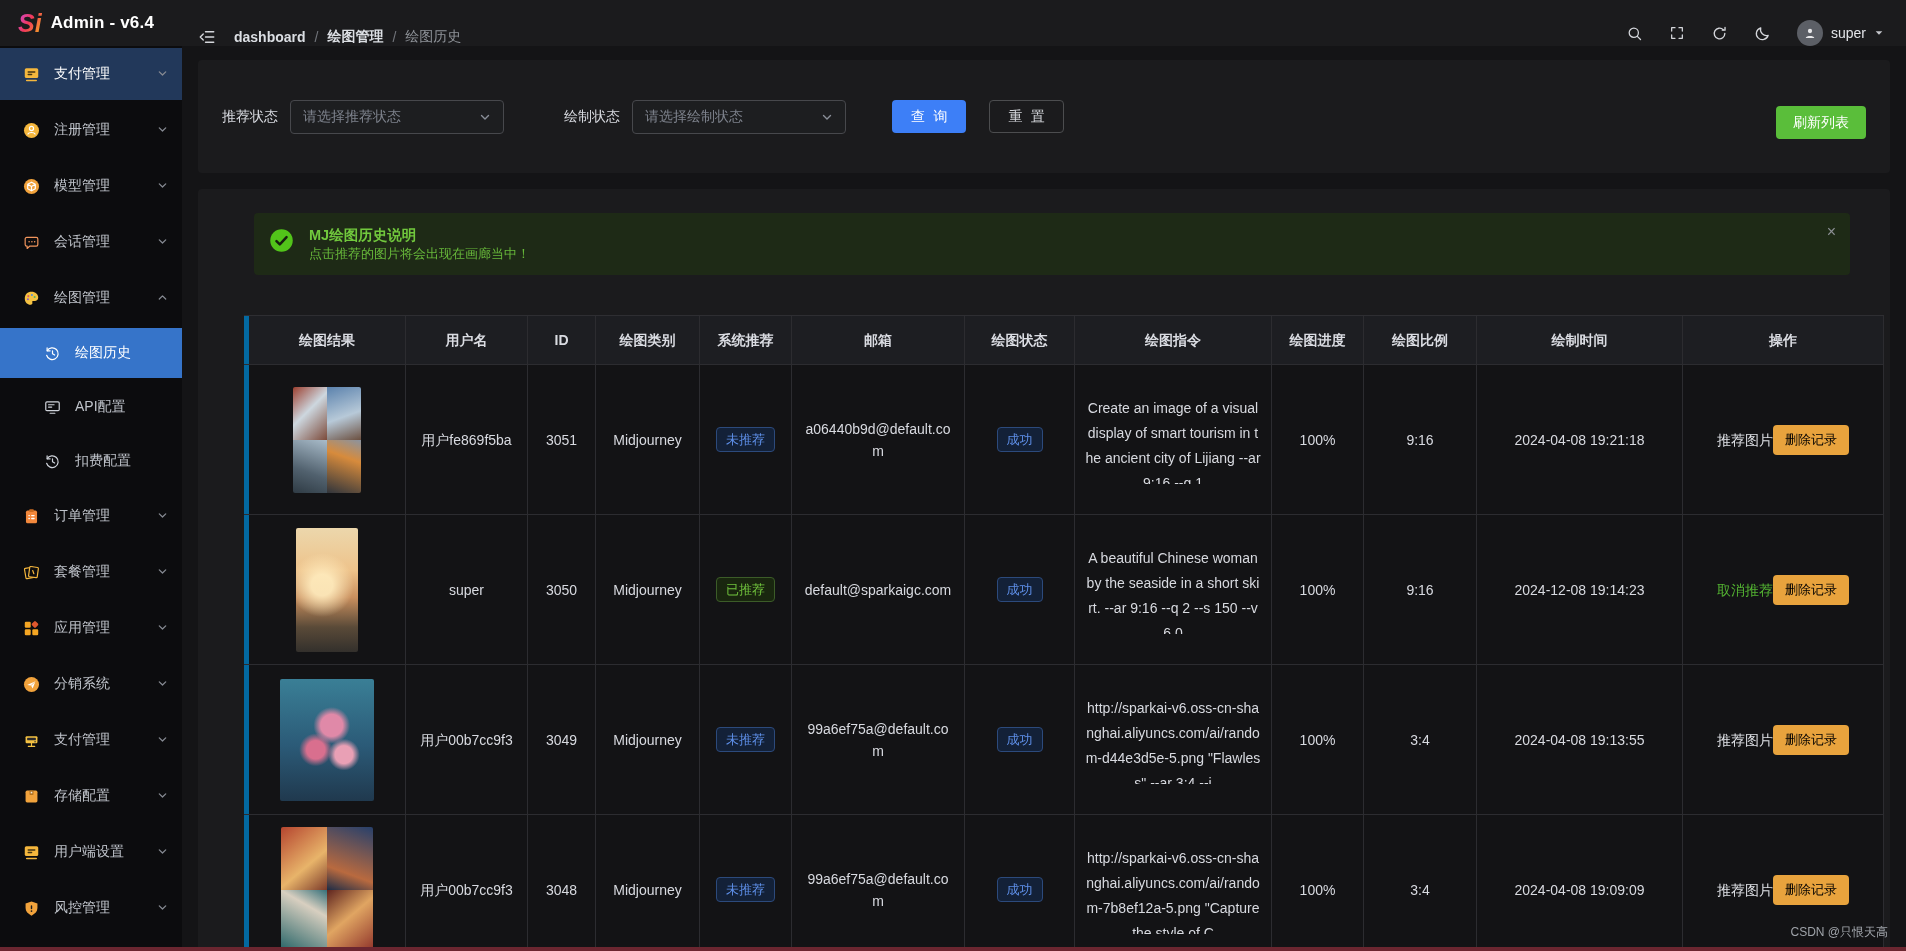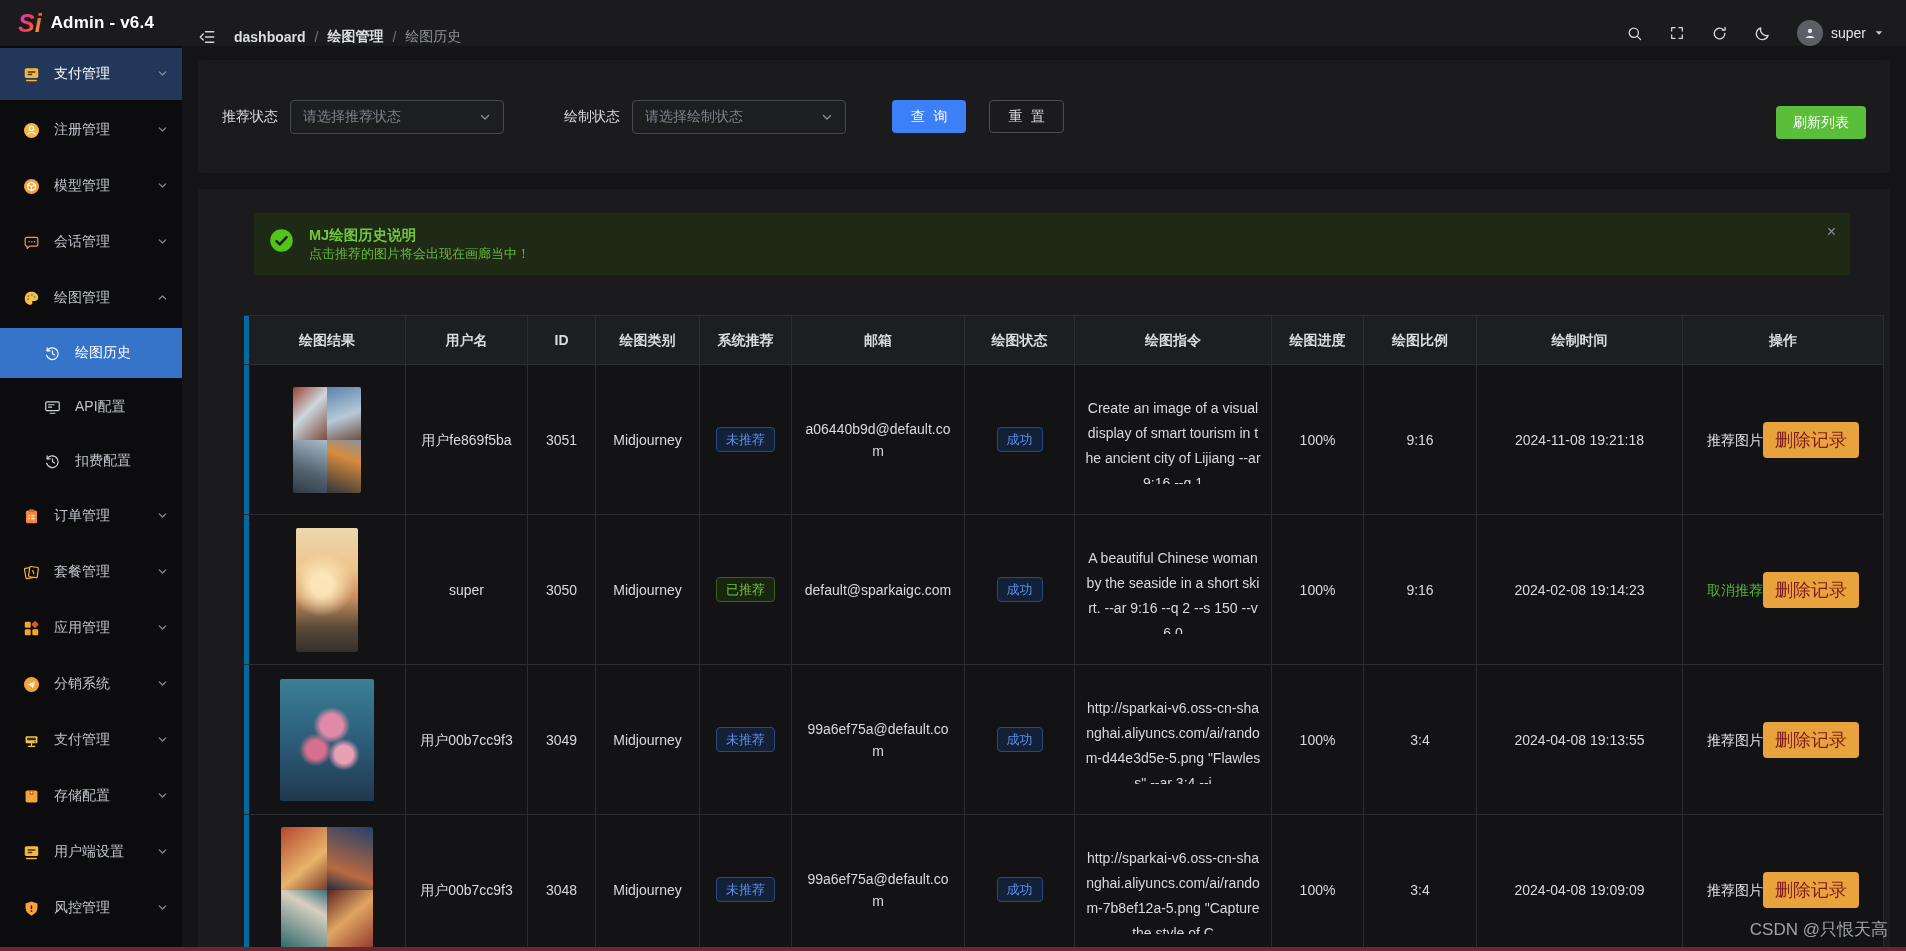--- a/index.html
+++ b/index.html
@@ -77,22 +77,22 @@
   .prompt-clip { max-height:88px; overflow:hidden; line-height:25px; }
 
   .tag { display:inline-block; padding:3px 9px; font-size:13px; border-radius:4px; border:1px solid;
     line-height:17px; white-space:nowrap; }
   .tag-blue { color:#5e8fe8; border-color:#2c4a7c; background:#132138; }
   .tag-green { color:#6fc13c; border-color:#3c5c28; background:#19260f; }
 
   .actions { display:flex; align-items:center; justify-content:center; }
   .action-plain { color:#dfe1e6; font-size:14px; cursor:pointer; white-space:nowrap; }
   .action-green { color:#53b332; font-size:14px; cursor:pointer; white-space:nowrap; }
-  .btn-warning { background:#e8a33d; color:#7f1d1d; padding:6px 12px; border:none; border-radius:4px;
-    font-size:18px; cursor:pointer; white-space:nowrap; font-family:inherit; }
+  .btn-warning { background:#e8a33d; color:#000000; padding:6px 12px; border:none; border-radius:4px;
+    font-size:13px; cursor:pointer; white-space:nowrap; font-family:inherit; }
 
   
   .thumb { border-radius:2px; flex:0 0 auto; cursor:pointer; }
   .thumb-town-collage { width:68px; height:106px;
     background:
       linear-gradient(135deg,#9c4030 0%,#cdd7df 45%,#7c4a3a 100%) 0 0/50% 50% no-repeat,
       linear-gradient(160deg,#5b82ad 0%,#b7c9d8 55%,#6b4f3f 100%) 100% 0/50% 50% no-repeat,
       linear-gradient(200deg,#a9bcca 0%,#51616e 60%,#2f3b44 100%) 0 100%/50% 50% no-repeat,
       linear-gradient(20deg,#30343b 0%,#d78b3c 65%,#8a93a0 100%) 100% 100%/50% 50% no-repeat; }
   .thumb-seaside-portrait { width:62px; height:124px;
@@ -105,21 +105,21 @@
       radial-gradient(circle at 38% 58%, #d96f8e 0 10%, transparent 18%),
       radial-gradient(circle at 68% 62%, #e9a0b5 0 9%, transparent 16%),
       linear-gradient(180deg,#3a7f96 0%,#2b5a77 55%,#20394e 100%); }
   .thumb-deer-collage { width:92px; height:126px;
     background:
       linear-gradient(140deg,#b5452f 0%,#e8b46a 60%,#7c3b2a 100%) 0 0/50% 50% no-repeat,
       linear-gradient(200deg,#27406b 0%,#b96a3f 70%,#1d2c46 100%) 100% 0/50% 50% no-repeat,
       linear-gradient(30deg,#1f5f63 0%,#d8cfc0 70%,#35707a 100%) 0 100%/50% 50% no-repeat,
       linear-gradient(320deg,#8c2f28 0%,#e0a562 55%,#5e241f 100%) 100% 100%/50% 50% no-repeat; }
 
-  .watermark { position:fixed; right:18px; bottom:10px; color:#9fa3a9; font-size:17px; z-index:9; }
+  .watermark { position:fixed; right:18px; bottom:10px; color:#9fa3a9; font-size:12px; z-index:9; }
   .bottom-strip { position:fixed; left:0; right:0; bottom:0; height:4px; background:#6b2630; z-index:8; }
 </style>
 </head>
 <body>
 
 <div class="app">
 
   <div class="logo-area">
     <span class="logo-mark">Si</span>
     <span class="logo-text">Admin - v6.4</span>
@@ -451,21 +451,21 @@
               </div>
               <div class="t-cell c5">a06440b9d@default.com</div>
               <div class="t-cell c6">
                 <span class="tag tag-blue">成功</span>
               </div>
               <div class="t-cell c7">
                 <div class="prompt-clip">Create an image of a visual display of smart tourism in the ancient city of Lijiang --ar 9:16 --q 1</div>
               </div>
               <div class="t-cell c8">100%</div>
               <div class="t-cell c9">9:16</div>
-              <div class="t-cell c10">2024-11-08 19:21:18</div>
+              <div class="t-cell c10">2024-04-08 19:21:18</div>
               <div class="t-cell c11">
                 <div class="actions">
                   <span class="action-plain">推荐图片</span>
                   <button class="btn-warning">删除记录</button>
                 </div>
               </div>
             </div>
             <div class="t-row">
               <div class="t-cell c0">
                 <div class="thumb thumb-seaside-portrait"></div>
@@ -478,21 +478,21 @@
               </div>
               <div class="t-cell c5">default@sparkaigc.com</div>
               <div class="t-cell c6">
                 <span class="tag tag-blue">成功</span>
               </div>
               <div class="t-cell c7">
                 <div class="prompt-clip">A beautiful Chinese woman by the seaside in a short skirt. --ar 9:16 --q 2 --s 150 --v 6.0</div>
               </div>
               <div class="t-cell c8">100%</div>
               <div class="t-cell c9">9:16</div>
-              <div class="t-cell c10">2024-02-08 19:14:23</div>
+              <div class="t-cell c10">2024-12-08 19:14:23</div>
               <div class="t-cell c11">
                 <div class="actions">
                   <span class="action-green">取消推荐</span>
                   <button class="btn-warning">删除记录</button>
                 </div>
               </div>
             </div>
             <div class="t-row">
               <div class="t-cell c0">
                 <div class="thumb thumb-flower-portrait"></div>

